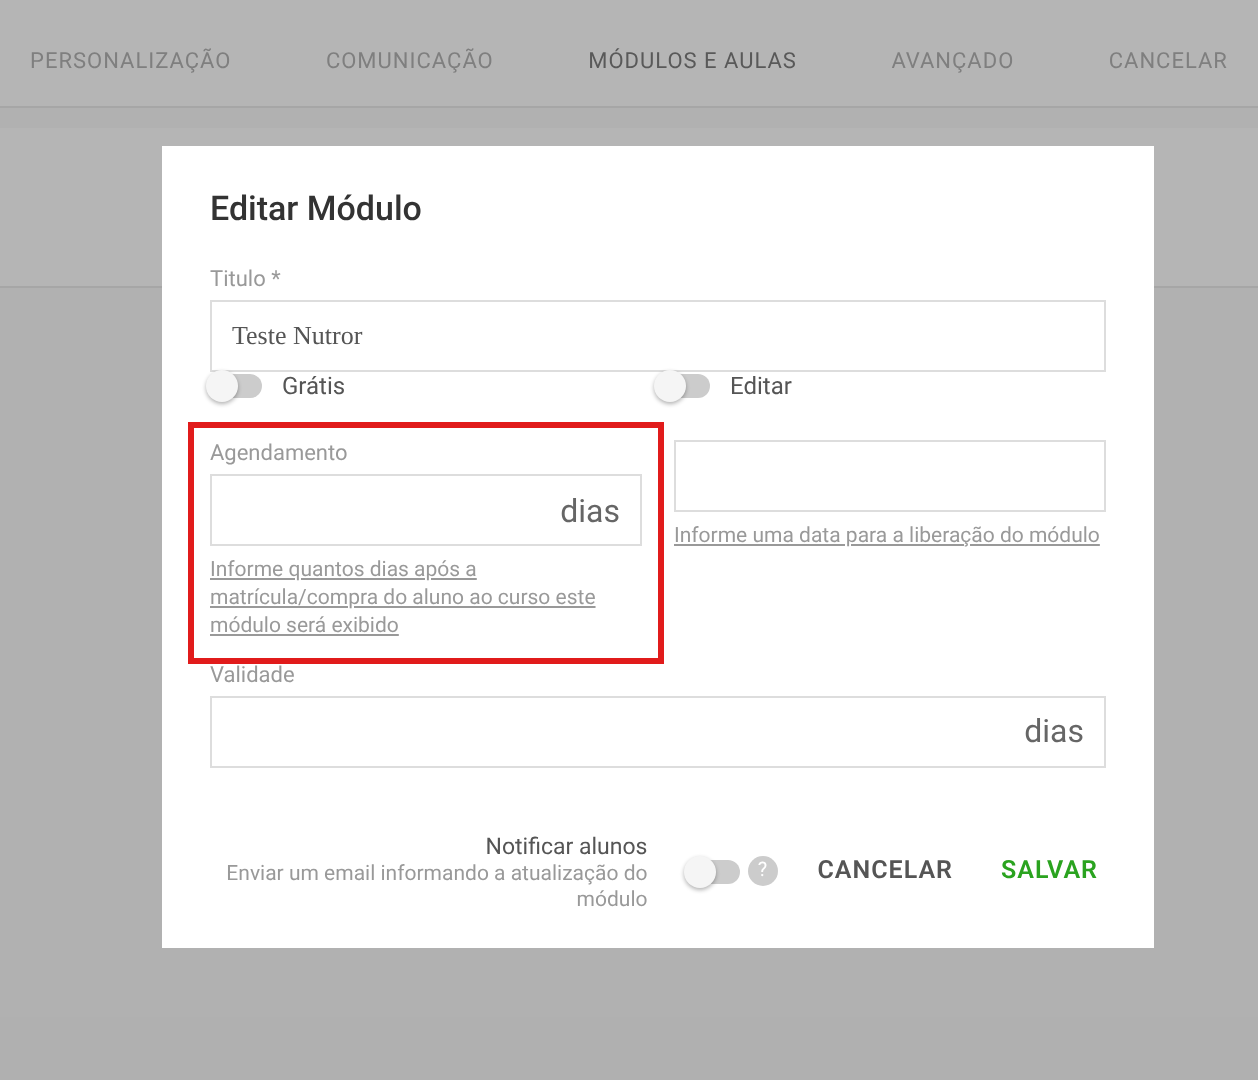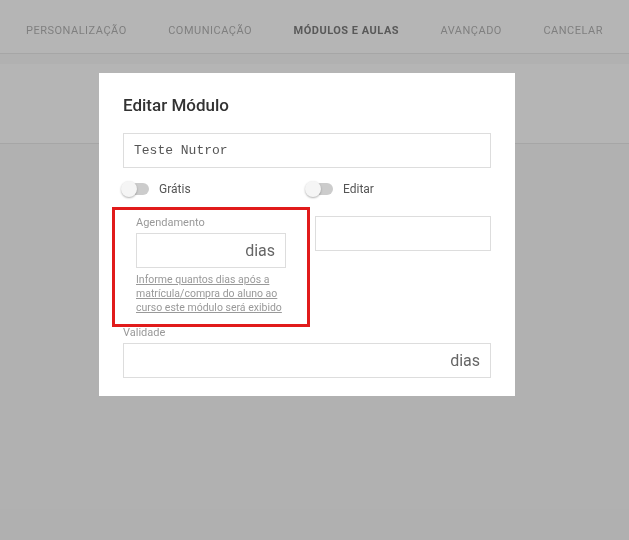--- a/index.html
+++ b/index.html
@@ -9,45 +9,45 @@
     width: 629px;
     height: 540px;
     overflow: hidden;
     position: relative;
     font-size: 12px;
     color: #333;
   }
   .bg-nav {
     display: flex;
     justify-content: space-between;
-    padding: 24px 26px 16px;
+    padding: 24px 15px 16px;
     font-size: 11px;
     letter-spacing: 0.5px;
     color: #888;
     border-bottom: 1px solid #ddd;
     background: #fff;
   }
   .bg-nav span { cursor: pointer; }
-  .bg-nav .active { color: #333; font-weight: 700; }
+  .bg-nav .active { color: #333; font-weight: 400; }
   .bg-row2 {
     height: 80px;
     background: #fff;
     border-bottom: 1px solid #ddd;
     margin-top: 10px;
   }
   .overlay {
     position: absolute;
     inset: 0;
     background: rgba(120,120,120,0.55);
   }
   .modal {
     position: absolute;
     top: 73px;
-    left: 99px;
-    width: 416px;
+    left: 81px;
+    width: 496px;
     background: #fff;
     padding: 22px 24px 18px;
   }
   .modal-title {
     font-size: 17px;
     color: #333;
     font-weight: 500;
     margin-bottom: 18px;
   }
   .field-label {
@@ -55,26 +55,25 @@
     color: #999;
     margin-bottom: 4px;
     display: block;
   }
   .text-input {
     width: 100%;
     padding: 9px 10px;
     border: 1px solid #ddd;
     font-size: 13px;
     color: #555;
-    font-family: Liberation Mono, monospace;
+    font-family: Liberation Serif, serif;
     outline: none;
   }
   .row-toggles {
     display: flex;
-    margin-top: 14px;
     margin-bottom: 20px;
     align-items: center;
   }
   .toggle-group {
     display: flex;
     align-items: center;
     gap: 10px;
     width: 50%;
   }
   .toggle {
@@ -100,21 +99,21 @@
     font-size: 12px;
     color: #555;
   }
   .two-col {
     display: flex;
     gap: 16px;
   }
   .col { flex: 1; min-width: 0; }
   .highlight {
     border: 3px solid #e11b1b;
-    padding: 6px 21px 8px;
+    padding: 6px 8px 8px;
     margin: -9px -11px;
   }
   .suffix-wrap {
     display: flex;
     align-items: center;
     border: 1px solid #ddd;
     padding: 0 10px 0 0;
   }
   .suffix-wrap input {
     border: none;
@@ -193,20 +192,21 @@
   <span>AVANÇADO</span>
   <span>CANCELAR</span>
 </div>
 <div class="bg-row2"></div>
 
 <div class="overlay"></div>
 
 <div class="modal">
   <div class="modal-title">Editar Módulo</div>
 
+  <label class="field-label">Titulo *</label>
   <input class="text-input" type="text" value="Teste Nutror" style="">
 
   <div class="row-toggles">
     <div class="toggle-group">
       <div class="toggle"></div>
       <span class="toggle-label">Grátis</span>
     </div>
     <div class="toggle-group">
       <div class="toggle"></div>
       <span class="toggle-label">Editar</span>
@@ -219,24 +219,37 @@
         <label class="field-label">Agendamento</label>
         <div class="suffix-wrap">
           <input class="text-input" type="text" style="">
           <span class="suffix">dias</span>
         </div>
         <div class="help">Informe quantos dias após a matrícula/compra do aluno ao curso este módulo será exibido</div>
       </div>
     </div>
     <div class="col">
       <input class="text-input" type="text" style="">
+      <div class="help">Informe uma data para a liberação do módulo</div>
     </div>
   </div>
 
   <div class="validity-block">
     <label class="field-label">Validade</label>
     <div class="suffix-wrap">
       <input class="text-input" type="text" style="">
       <span class="suffix">dias</span>
     </div>
   </div>
 
+  <div class="footer">
+    <div class="notify-block">
+      <div class="notify-title">Notificar alunos</div>
+      <div class="notify-sub">Enviar um email informando a atualização do módulo</div>
+    </div>
+    <div class="notify-toggle-wrap">
+      <div class="toggle"></div>
+      <div class="help-circle">?</div>
+    </div>
+    <button class="btn btn-cancel">CANCELAR</button>
+    <button class="btn btn-save">SALVAR</button>
+  </div>
 </div>
 
 </body></html>

